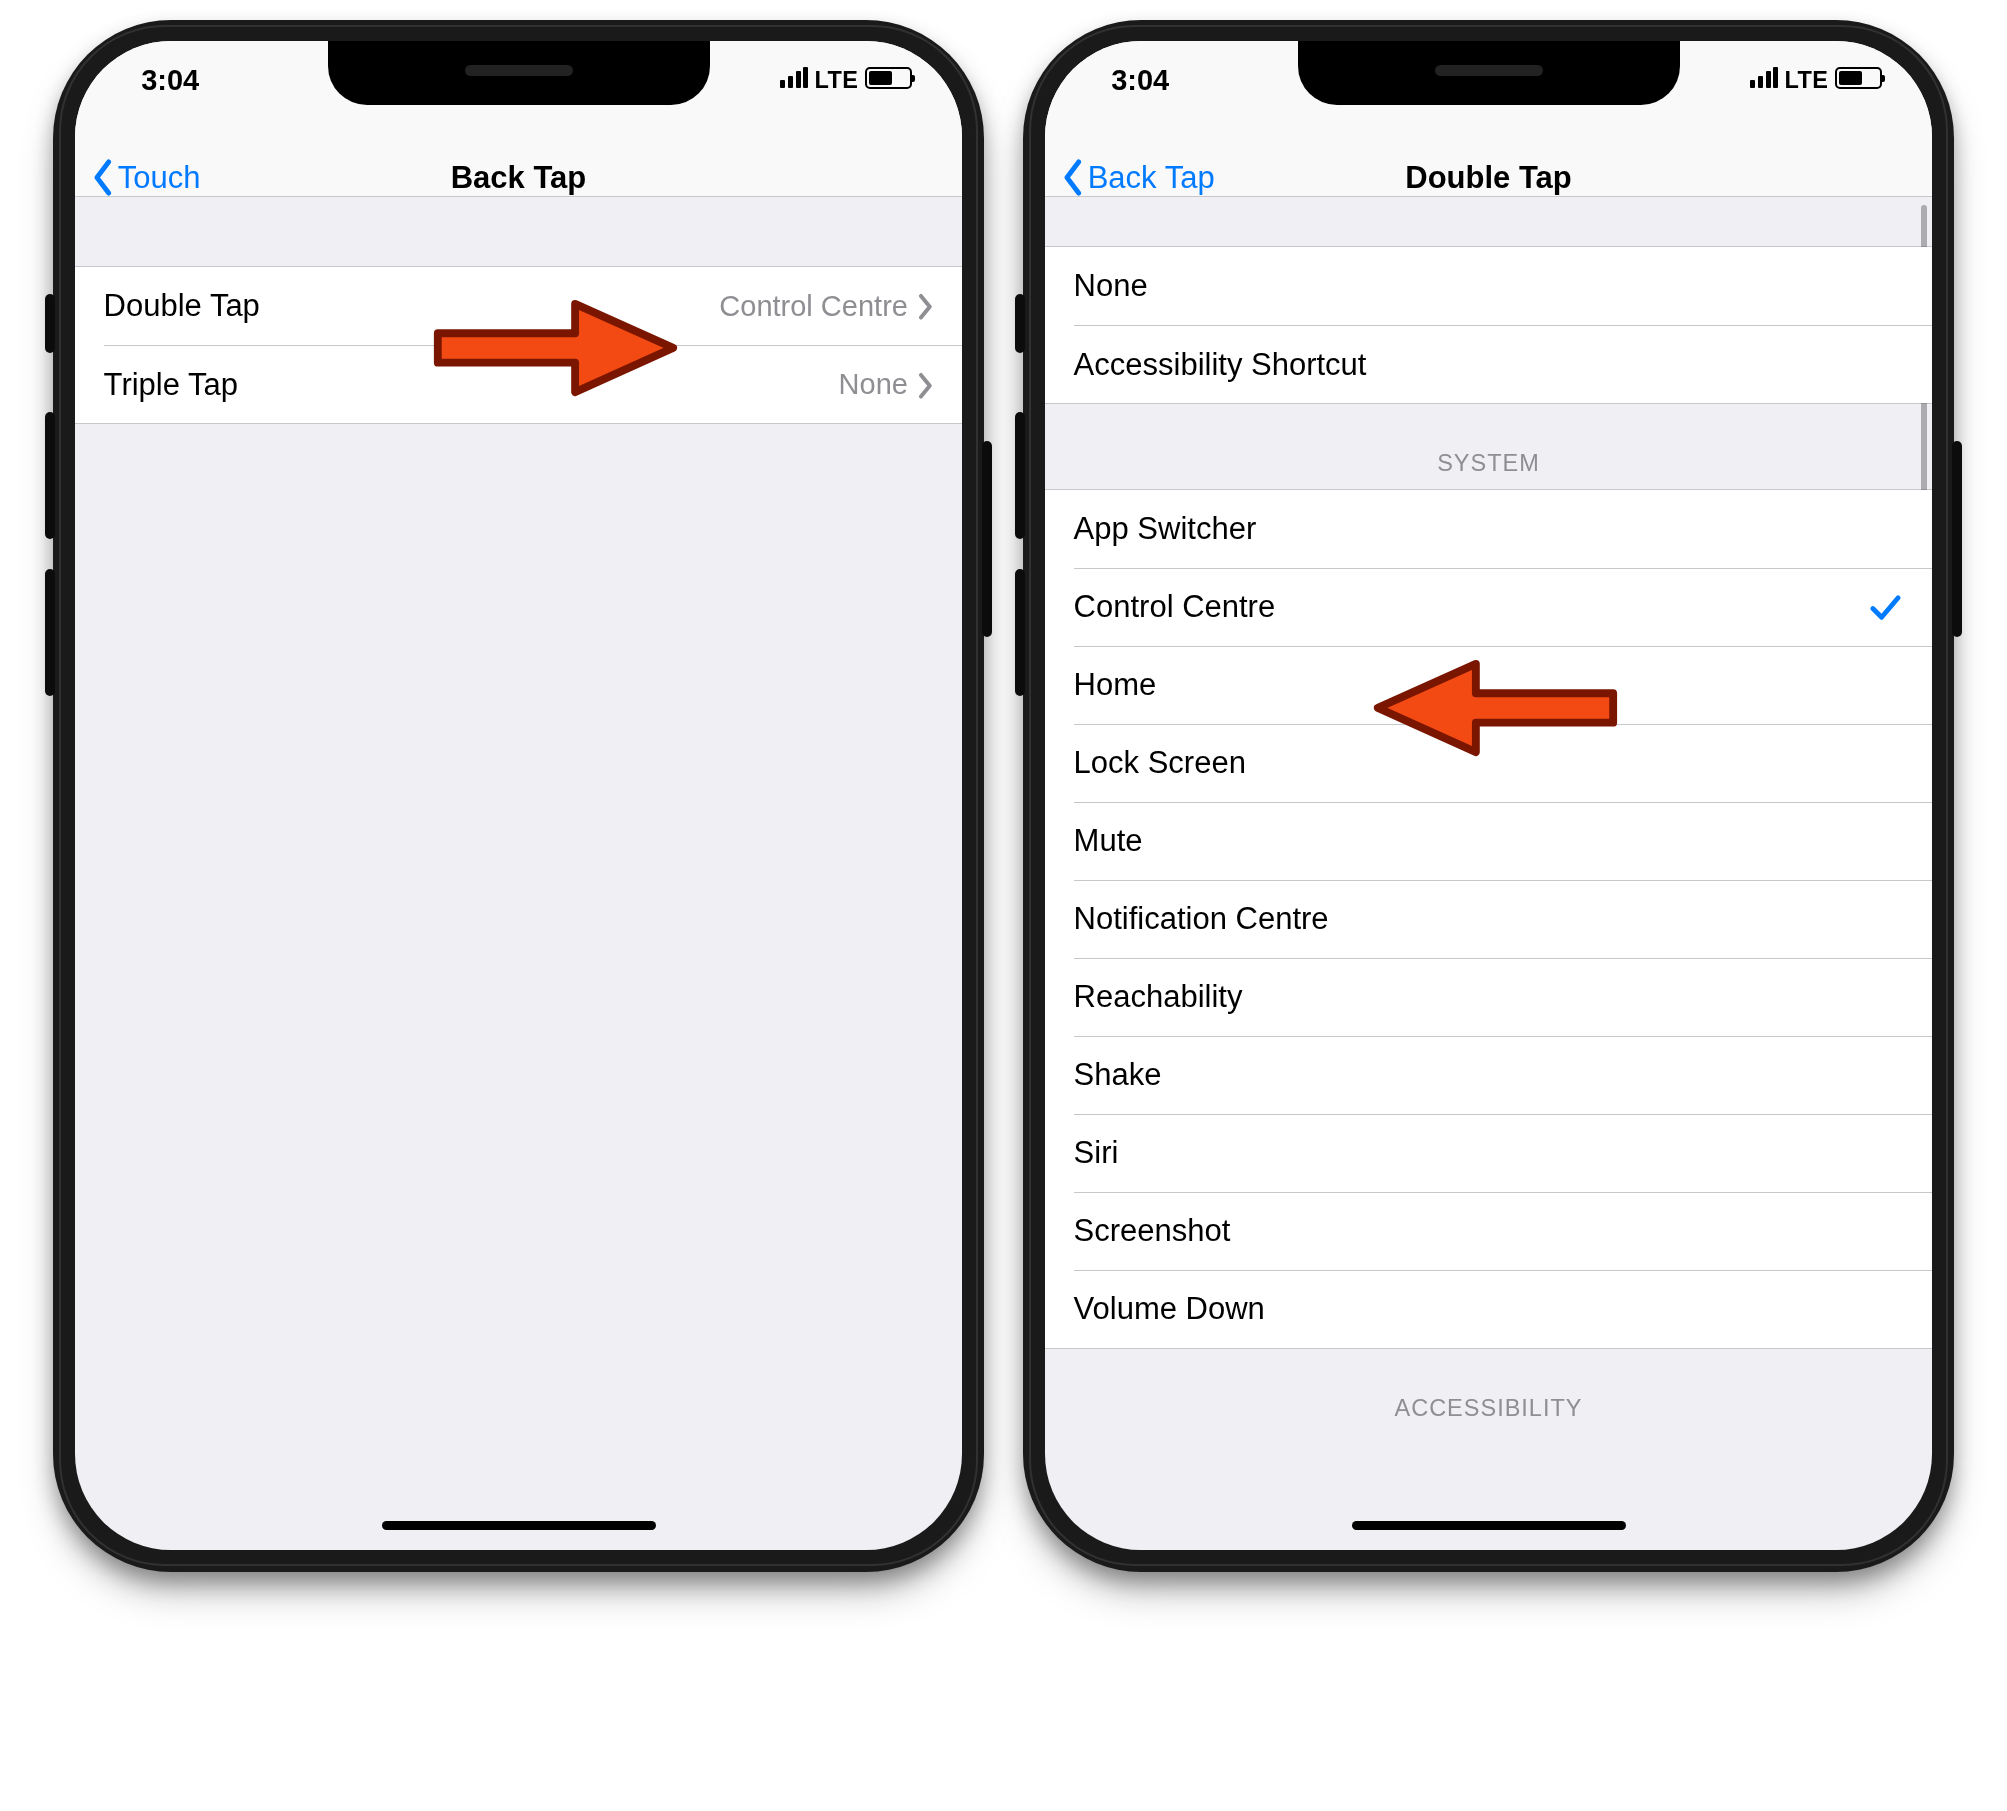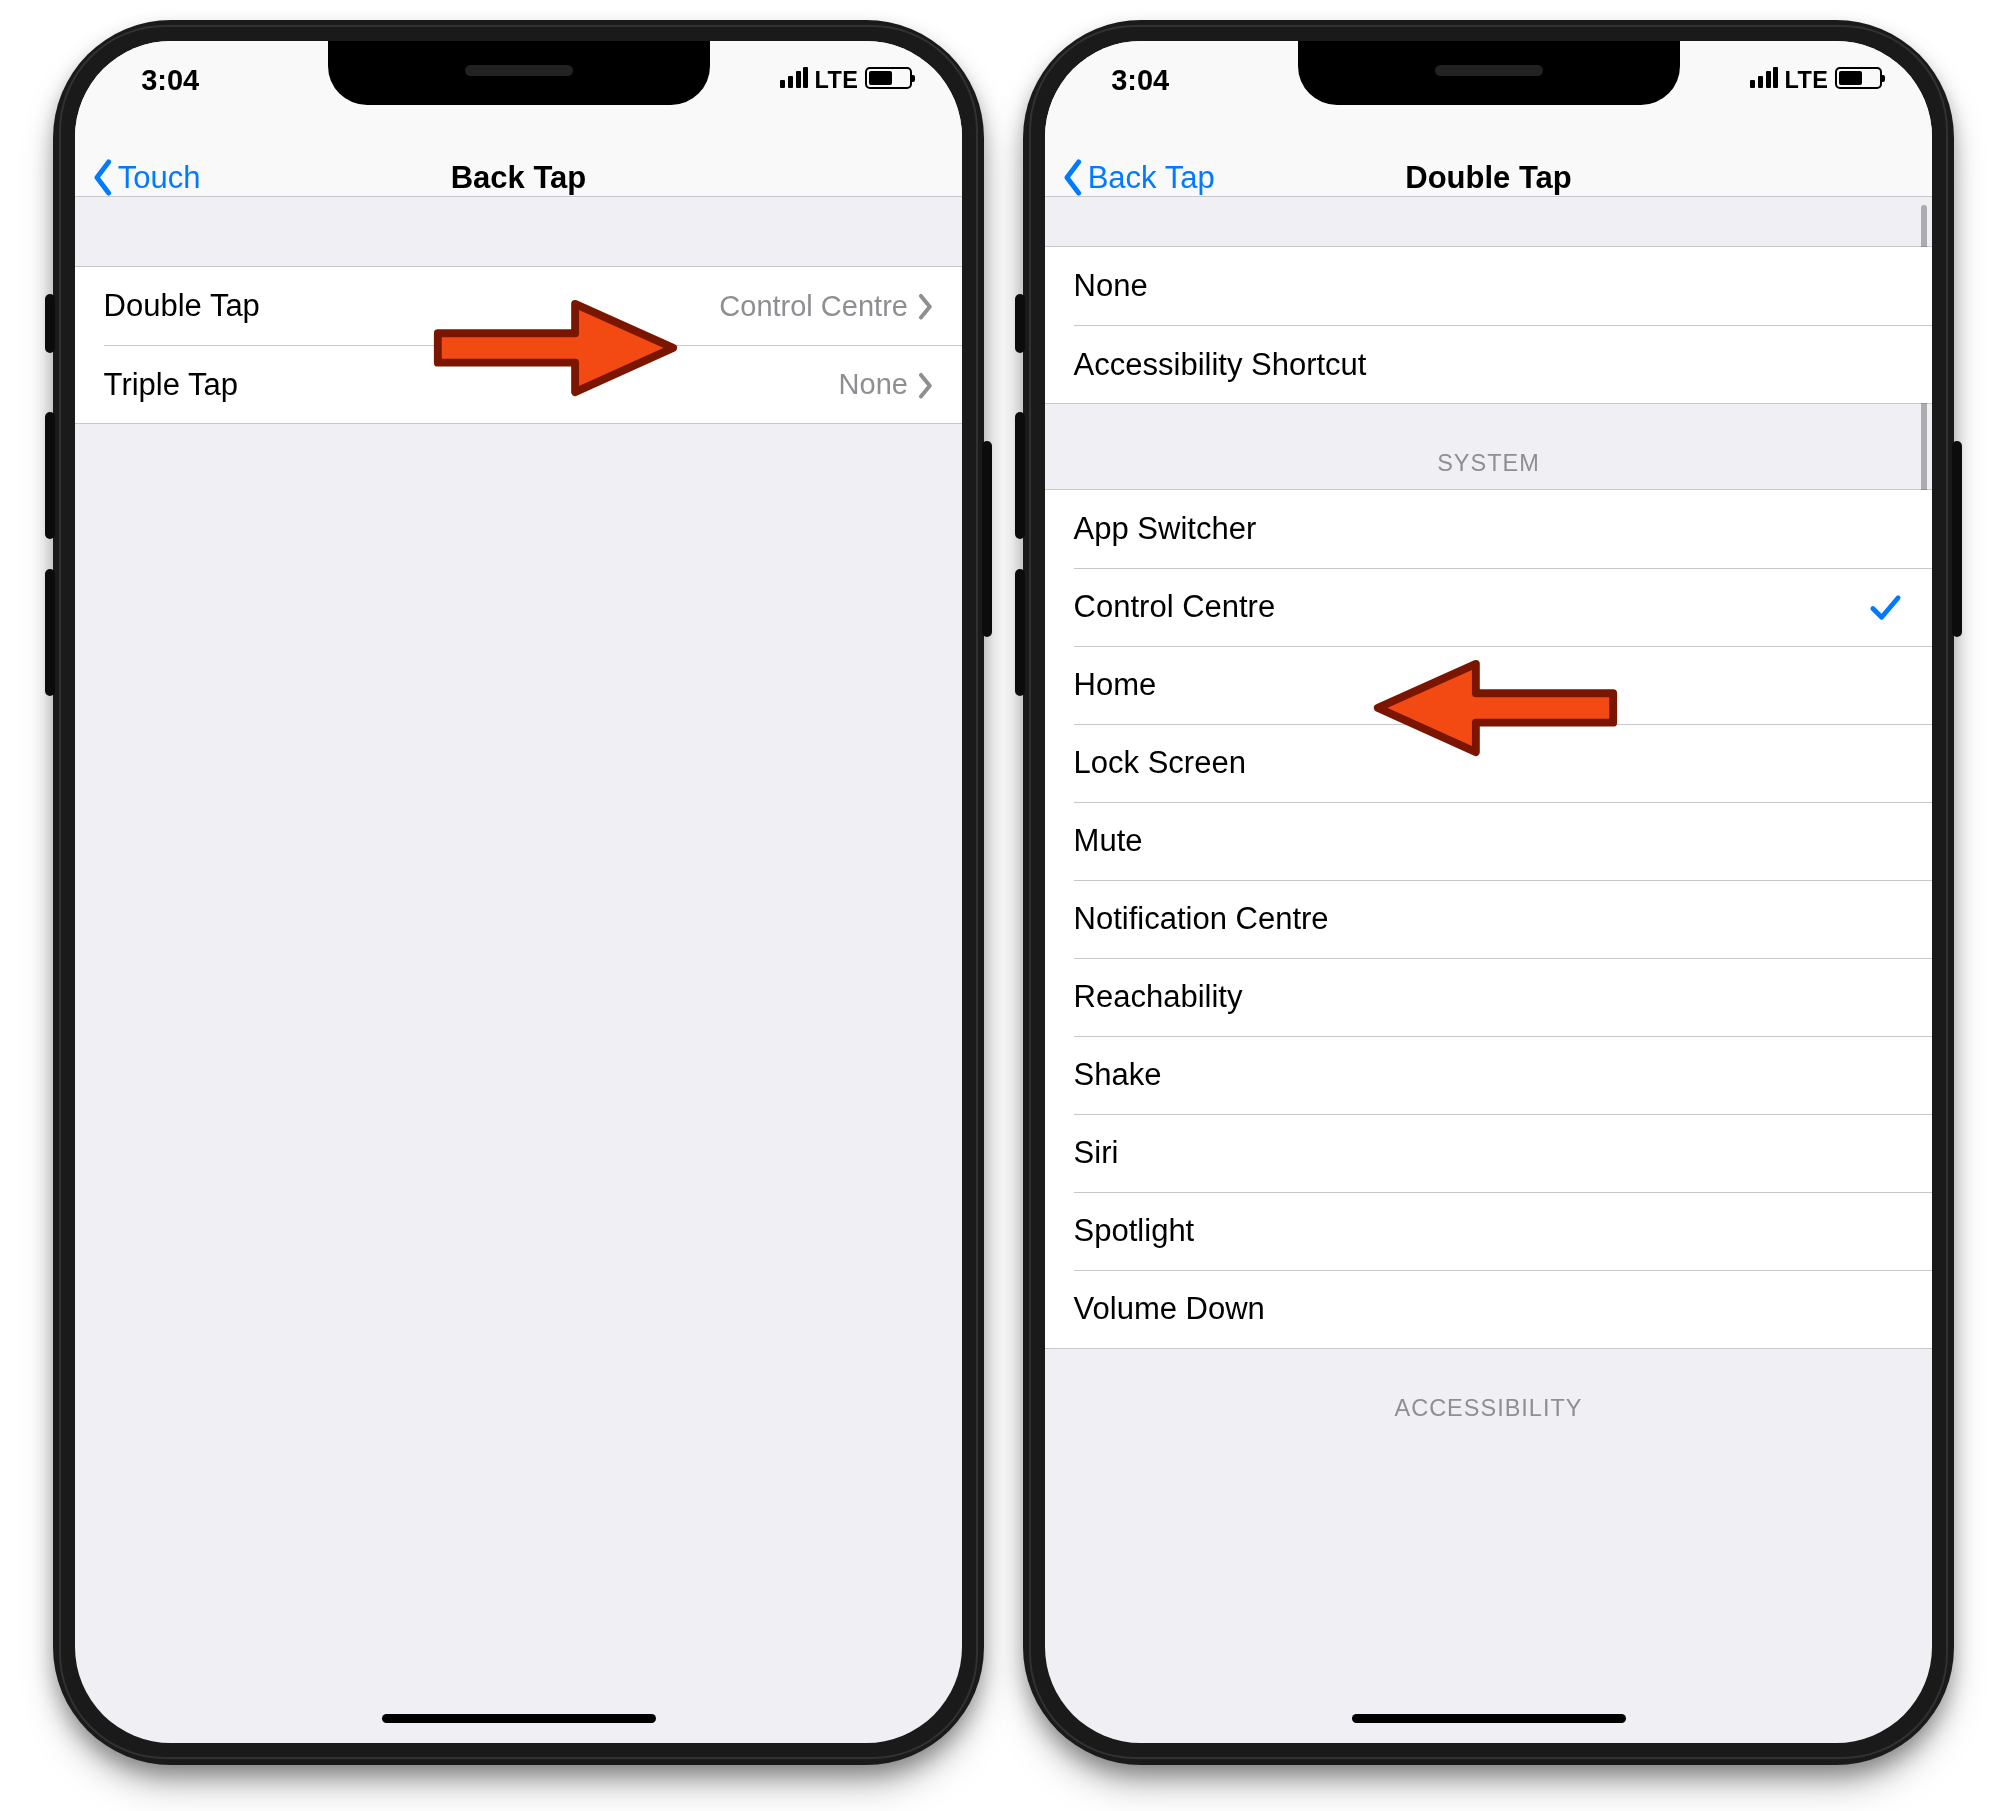--- a/index.html
+++ b/index.html
@@ -16,21 +16,21 @@
   html,body{margin:0;padding:0;height:100%;background:#fff;font-family:-apple-system,"Helvetica Neue",Helvetica,Arial,sans-serif;}
   body{
     width:2007px;height:1811px;
     display:flex;align-items:flex-start;justify-content:center;
     gap:39px;padding:19.6px 29px;
   }
 
   
   .phone{
     position:relative;
-    width:931px;height:1745px;
+    width:931px;height:1552px;
     border-radius:118px;
     background:#1a1a1a;
     padding:21.6px;
     box-shadow:0 24.5px 39px -9.8px rgba(0,0,0,.35),0 9.8px 19.6px rgba(0,0,0,.25);
   }
   .phone::before{ 
     content:"";position:absolute;inset:5.9px;border-radius:106px;
     border:2px solid rgba(120,120,120,.25);pointer-events:none;
   }
   .screen{
@@ -283,21 +283,21 @@
         <div class="row">
           <span class="row-label">Reachability</span>
         </div>
         <div class="row">
           <span class="row-label">Shake</span>
         </div>
         <div class="row">
           <span class="row-label">Siri</span>
         </div>
         <div class="row">
-          <span class="row-label">Spotlight</span>
+          <span class="row-label">Screenshot</span>
         </div>
         <div class="row">
           <span class="row-label">Volume Down</span>
         </div>
       </div>
 
       <div class="group-header tight">ACCESSIBILITY</div>
     </div>
 
     <div class="arrow-annot arrow-left-annot">

